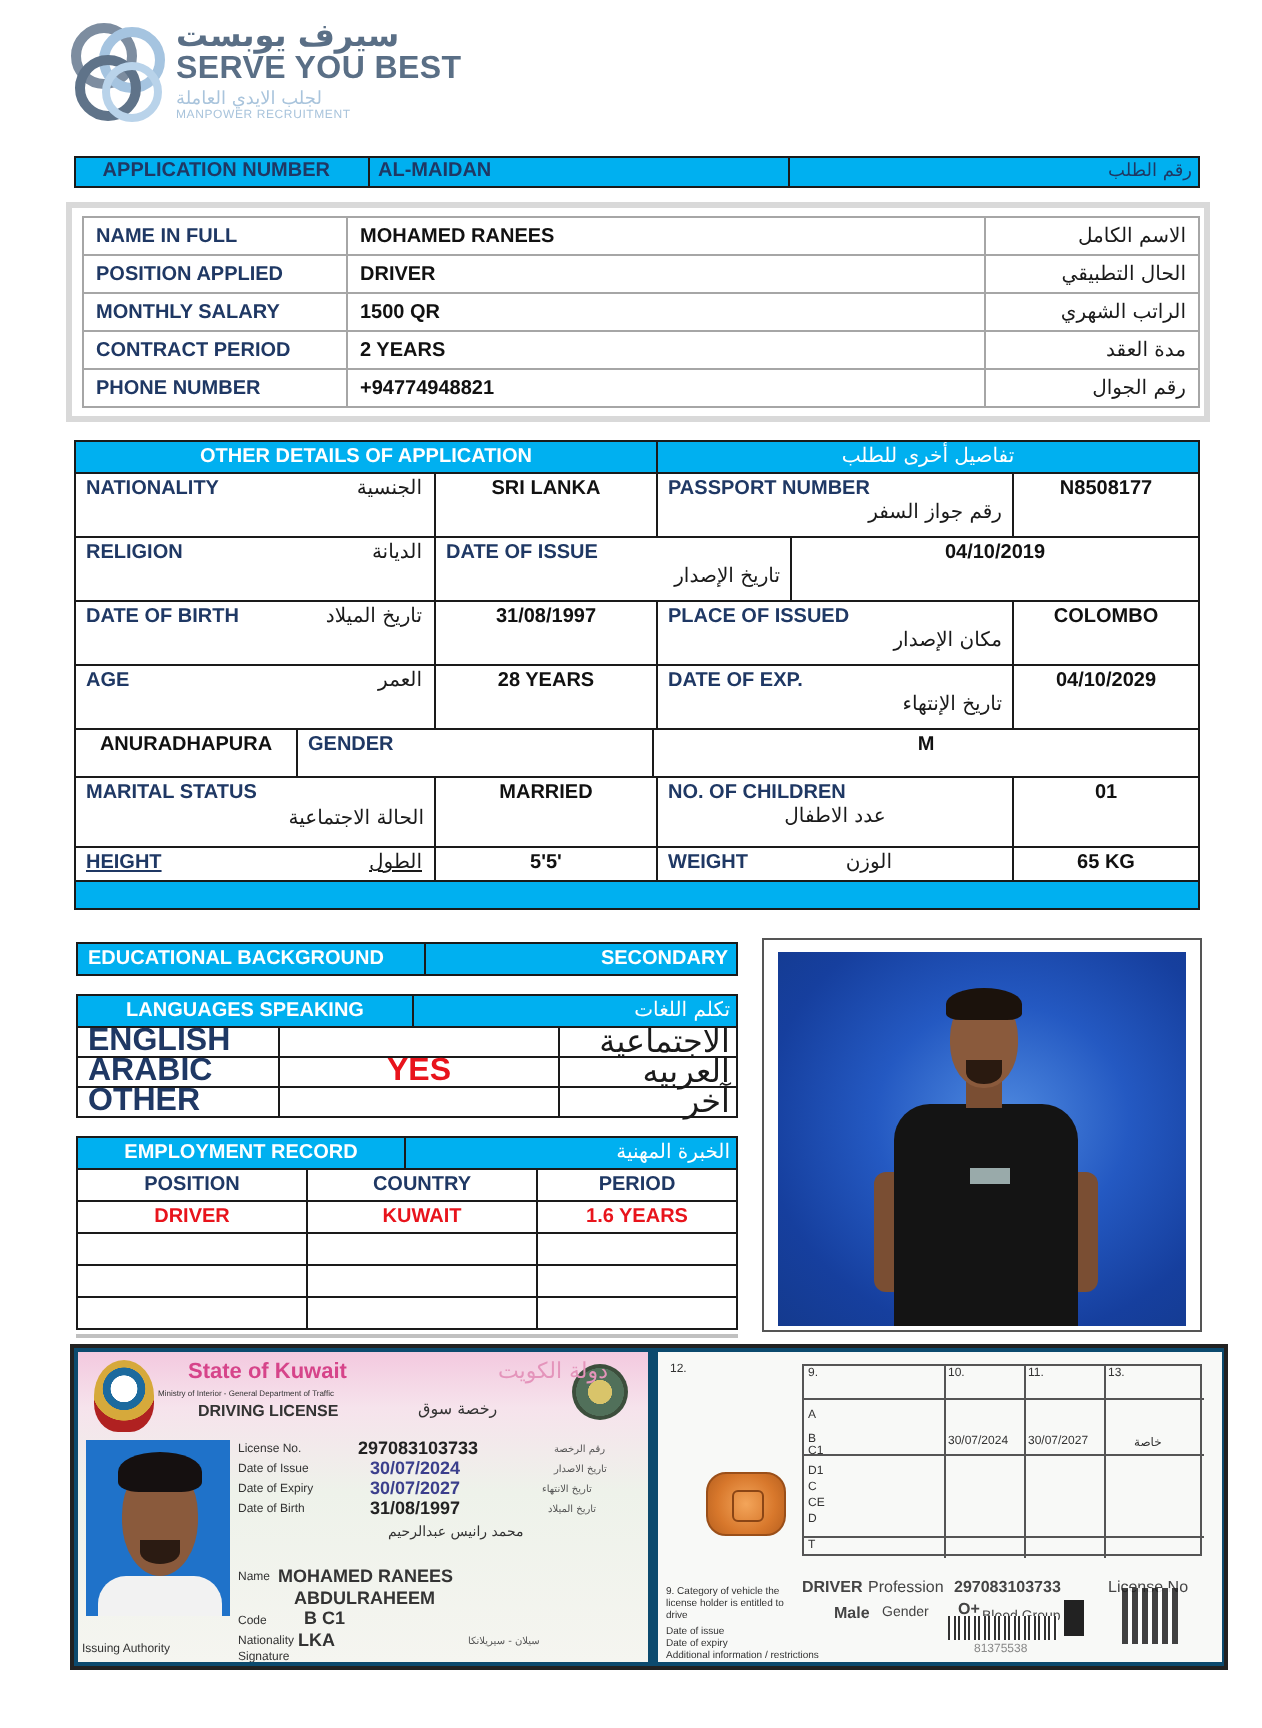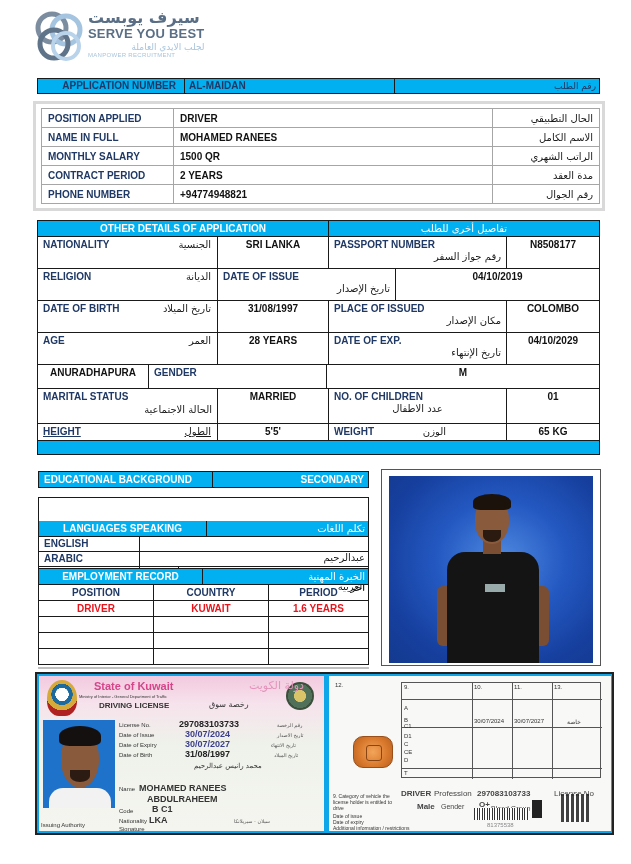--- a/index.html
+++ b/index.html
@@ -6,27 +6,27 @@
   body { width: 631px; height: 864px; background: #ffffff; font-family: "Liberation Sans", sans-serif; color: #1f3864; position: relative; overflow: hidden; }
   .abs { position: absolute; }
   .red { color: #e8141c; }
   .blue-bar { background: #00b0f0; }
   .ar { direction: rtl; font-family: "DejaVu Sans", sans-serif; }
 
   
   .logo { left: 32px; top: 8px; width: 190px; height: 60px; }
   .logo-text { left: 88px; top: 8px; }
   .logo-ar1 { font-size: 16px; color: #5a6f86; font-weight: bold; text-align: left; }
-  .logo-en { font-size: 13px; color: #5a6f86; font-weight: bold; letter-spacing: 0.2px; margin-top: -1px; }
+  .logo-en { font-size: 16px; color: #5a6f86; font-weight: bold; letter-spacing: 0.2px; margin-top: -1px; }
   .logo-ar2 { font-size: 9px; color: #a9c4dc; margin-top: 1px; }
   .logo-en2 { font-size: 6px; color: #a9c4dc; letter-spacing: 0.3px; }
 
   
   .appbar { left: 37px; top: 78px; width: 563px; height: 16px; border: 1px solid #1a1a1a; display: flex; font-size: 10px; font-weight: bold; color: #1f3864; }
-  .appbar .c1 { width: 147px; text-align: right; padding-right: 8px; border-right: 1px solid #1a1a1a; line-height: 14px; }
+  .appbar .c1 { width: 147px; text-align: right; padding-right: 19px; border-right: 1px solid #1a1a1a; line-height: 14px; }
   .appbar .c2 { width: 210px; padding-left: 4px; border-right: 1px solid #1a1a1a; line-height: 14px; }
   .appbar .c3 { flex: 1; text-align: right; padding-right: 3px; line-height: 14px; font-weight: normal; font-size: 9px; }
 
   
   .pbox { left: 33px; top: 101px; width: 572px; height: 110px; border: 3px solid #d9d9d9; background: #fff; }
   .ptable { position: absolute; left: 5px; top: 4px; width: 559px; border-collapse: collapse; }
   .ptable td { border: 1px solid #a6a6a6; height: 19px; font-size: 10px; font-weight: bold; padding: 0 6px; }
   .ptable td.lab { width: 132px; color: #1f3864; }
   .ptable td.val { color: #111; }
   .ptable td.arl { width: 107px; text-align: right; font-weight: normal; font-size: 10px; color: #1a1a1a; }
@@ -51,24 +51,24 @@
   .under { text-decoration: underline; }
   .other-foot { height: 14px; border-top: 1px solid #1a1a1a; }
 
   
   .edu { left: 38px; top: 471px; width: 331px; height: 17px; border: 1px solid #1a1a1a; display: flex; color: #fff; font-size: 10px; font-weight: bold; }
   .edu .e1 { width: 174px; padding-left: 5px; line-height: 15px; border-right: 1px solid #1a1a1a; }
   .edu .e2 { flex: 1; text-align: right; padding-right: 4px; line-height: 15px; }
 
   
   .lang { left: 38px; top: 497px; width: 331px; border: 1px solid #1a1a1a; }
-  .lhead { display: flex; height: 15px; color: #fff; font-size: 10px; font-weight: bold; margin-top: 23px; }
+  .lhead { display: flex; height: 15px; color: #fff; font-size: 10px; font-weight: bold; }
   .lhead .l1 { width: 168px; text-align: center; line-height: 15px; border-right: 1px solid #1a1a1a; }
   .lhead .l2 { flex: 1; text-align: right; padding-right: 3px; line-height: 15px; font-weight: normal; }
-  .lrow { display: flex; height: 15px; border-top: 1px solid #1a1a1a; font-size: 10px; font-weight: bold; flex-direction: column; }
+  .lrow { display: flex; height: 15px; border-top: 1px solid #1a1a1a; font-size: 16px; font-weight: bold; }
   .lrow .a { width: 101px; padding-left: 5px; line-height: 14px; border-right: 1px solid #1a1a1a; }
   .lrow .b { width: 140px; text-align: center; color: #e8141c; line-height: 14px; border-right: 1px solid #1a1a1a; }
   .lrow .c { flex: 1; text-align: right; padding-right: 3px; line-height: 14px; font-weight: normal; color: #1a1a1a; }
 
   
   .emp { left: 38px; top: 568px; width: 331px; border: 1px solid #1a1a1a; }
   .emphead { display: flex; height: 15px; color: #fff; font-size: 10px; font-weight: bold; }
   .emphead .m1 { width: 164px; text-align: center; line-height: 15px; border-right: 1px solid #1a1a1a; }
   .emphead .m2 { flex: 1; text-align: right; padding-right: 3px; line-height: 15px; font-weight: normal; }
   .erow { display: flex; height: 16px; border-top: 1px solid #1a1a1a; font-size: 10px; font-weight: bold; }
@@ -85,21 +85,21 @@
   .head { position: absolute; left: 86px; top: 22px; width: 34px; height: 46px; background: #8a5a3c; border-radius: 45% 45% 48% 48%; }
   .hair { position: absolute; left: 84px; top: 18px; width: 38px; height: 16px; background: #1b120c; border-radius: 50% 50% 20% 20%; }
   .beard { position: absolute; left: 94px; top: 54px; width: 18px; height: 12px; background: #2a1a10; border-radius: 0 0 50% 50%; }
   .neck { position: absolute; left: 94px; top: 64px; width: 18px; height: 14px; background: #7a4e33; }
   .shirt { position: absolute; left: 58px; top: 76px; width: 92px; height: 115px; background: #141414; border-radius: 18px 18px 0 0; }
   .arm-l { position: absolute; left: 48px; top: 110px; width: 16px; height: 60px; background: #7a4e33; border-radius: 6px; }
   .arm-r { position: absolute; left: 144px; top: 110px; width: 16px; height: 60px; background: #7a4e33; border-radius: 6px; }
   .logo-shirt { position: absolute; left: 96px; top: 108px; width: 20px; height: 8px; background: #9aa; }
 
   
-  .lic-frame { left: 35px; top: 672px; width: 579px; height: 163px; border: 2px solid #222; background: #0ea5e9; }
+  .lic-frame { left: 35px; top: 672px; width: 579px; height: 163px; border: 2px solid #222; background: #0c4a6e; }
   .lic-front { position: absolute; left: 2px; top: 2px; width: 285px; height: 155px; background: linear-gradient(180deg, #f3c9df 0%, #f6e3ec 18%, #eef2ea 45%, #f5f5f0 100%); overflow: hidden; }
   .lic-back { position: absolute; left: 292px; top: 2px; width: 282px; height: 155px; background: #f8f9f7; overflow: hidden; font-size: 6px; color: #333; }
   .emblem { position: absolute; left: 8px; top: 4px; width: 30px; height: 36px; border-radius: 50% 50% 40% 40%; background: radial-gradient(circle at 50% 40%, #ffffff 0 25%, #1c6a9e 26% 40%, #d6a93b 41% 60%, #b02121 61% 100%); }
   .seal { position: absolute; right: 10px; top: 6px; width: 28px; height: 28px; border-radius: 50%; background: radial-gradient(circle, #d9c46a 0 30%, #51705a 31% 60%, #3c4e3c 61% 100%); }
   .lic-state { position: absolute; left: 55px; top: 4px; font-size: 11px; font-weight: bold; color: #d6448a; }
   .lic-state-ar { position: absolute; left: 162px; top: 3px; font-size: 11px; color: #e494bb; margin-left: 48px; }
   .lic-ministry { position: absolute; left: 40px; top: 18px; font-size: 4px; color: #333; }
   .lic-dl { position: absolute; left: 60px; top: 25px; font-size: 8px; font-weight: bold; color: #333; }
   .lic-dl-ar { position: absolute; left: 170px; top: 24px; font-size: 8px; color: #333; }
   .lic-photo { position: absolute; left: 4px; top: 44px; width: 72px; height: 88px; background: #1f72c9; overflow: hidden; }
@@ -130,42 +130,42 @@
   <svg width="54" height="58" viewBox="0 0 54 58">
     <circle cx="20" cy="20" r="14" fill="none" stroke="#7d8da0" stroke-width="5"></circle>
     <circle cx="34" cy="22" r="14" fill="none" stroke="#a5c4e0" stroke-width="5"></circle>
     <circle cx="22" cy="36" r="14" fill="none" stroke="#5f7389" stroke-width="5"></circle>
     <circle cx="34" cy="38" r="13" fill="none" stroke="#b9d3ea" stroke-width="4"></circle>
   </svg>
 </div>
 <div class="abs logo-text">
   <div class="logo-ar1 ar">سيرف يوبست</div>
   <div class="logo-en">SERVE YOU BEST</div>
-  <div class="logo-ar2 ar" style="text-align:right">لجلب الايدي العاملة</div>
+  <div class="logo-ar2 ar" style="text-align:left">لجلب الايدي العاملة</div>
   <div class="logo-en2">MANPOWER RECRUITMENT</div>
 </div>
 
 <div class="abs appbar blue-bar">
   <div class="c1">APPLICATION NUMBER</div>
   <div class="c2">AL-MAIDAN</div>
   <div class="c3 ar">رقم الطلب</div>
 </div>
 
 <div class="abs pbox">
   <table class="ptable">
     <tbody>
         <tr>
+      <td class="lab">NAME IN FULL</td>
+      <td class="val red">MOHAMED RANEES</td>
+      <td class="arl ar">الاسم الكامل</td>
+    </tr>
+    <tr>
       <td class="lab">POSITION APPLIED</td>
       <td class="val">DRIVER</td>
       <td class="arl ar">الحال التطبيقي</td>
-    </tr>
-    <tr>
-      <td class="lab">NAME IN FULL</td>
-      <td class="val red">MOHAMED RANEES</td>
-      <td class="arl ar">الاسم الكامل</td>
     </tr>
     <tr>
       <td class="lab">MONTHLY SALARY</td>
       <td class="val red">1500 QR</td>
       <td class="arl ar">الراتب الشهري</td>
     </tr>
     <tr>
       <td class="lab">CONTRACT PERIOD</td>
       <td class="val">2 YEARS</td>
       <td class="arl ar">مدة العقد</td>
@@ -260,21 +260,21 @@
 </div>
 
 <div class="abs lang">
   <div class="lhead blue-bar">
     <div class="l1">LANGUAGES SPEAKING</div>
     <div class="l2 ar">تكلم اللغات</div>
   </div>
   <div class="lrow">
     <div class="a">ENGLISH</div>
     <div class="b"></div>
-    <div class="c ar">عبدالرحيم</div>
+    <div class="c ar">الاجتماعية</div>
   </div>
   <div class="lrow">
     <div class="a">ARABIC</div>
     <div class="b">YES</div>
     <div class="c ar">العربيه</div>
   </div>
   <div class="lrow">
     <div class="a">OTHER</div>
     <div class="b"></div>
     <div class="c ar">آخر</div>

